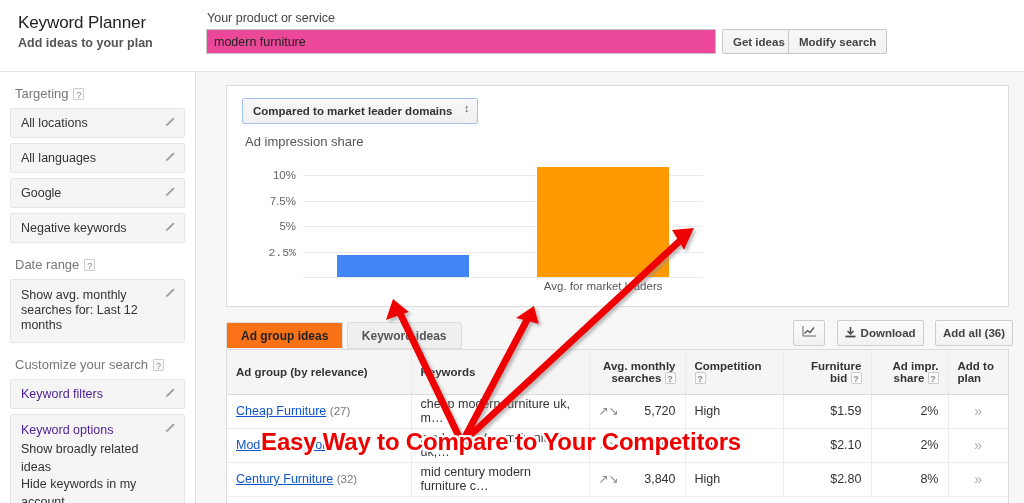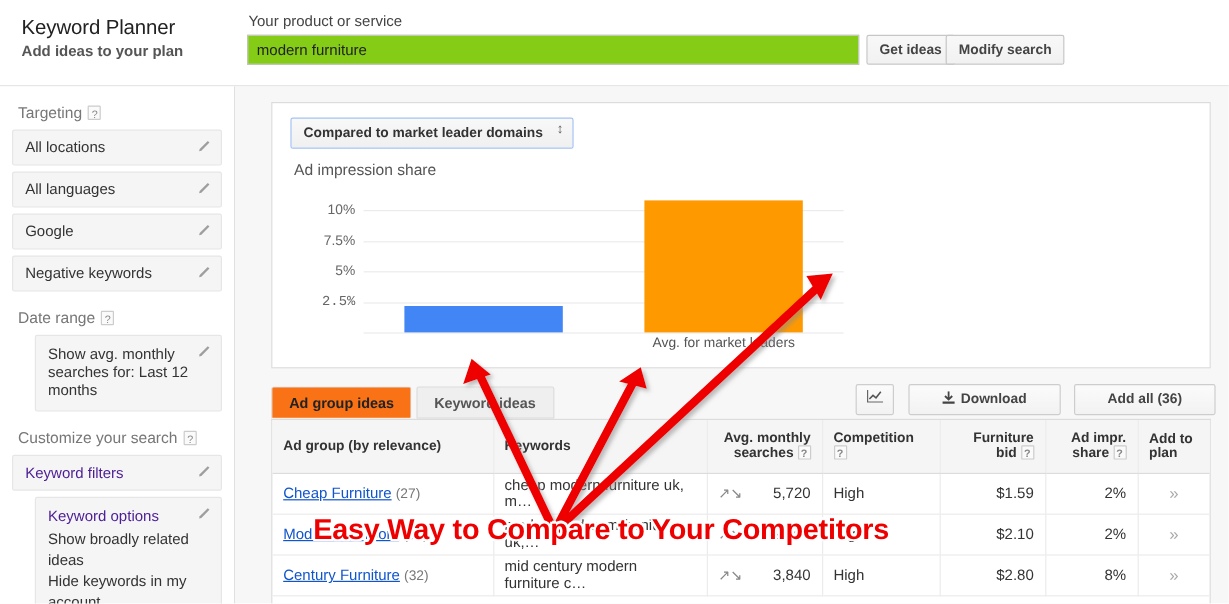--- a/index.html
+++ b/index.html
@@ -24,21 +24,21 @@
   .app-subtitle {
     position: absolute; left: 18px; top: 36px;
     font-size: 12.5px; color: #555; font-weight: bold;
   }
   .field-label {
     position: absolute; left: 207px; top: 11px;
     font-size: 12.5px; color: #444;
   }
   .search-input {
     position: absolute; left: 206px; top: 29px; width: 510px; height: 25px;
-    border: 1px solid #c6c6c6; background: #84cc16;
+    border: 1px solid #c6c6c6; background: #ec4899;
     font-family: "Liberation Sans", sans-serif;
     font-size: 12.5px; color: #222; padding: 0 7px; outline: none;
   }
   .btn {
     position: absolute; height: 25px;
     background: linear-gradient(#f8f8f8, #f1f1f1);
     border: 1px solid #c6c6c6; border-radius: 2px;
     font-family: "Liberation Sans", sans-serif;
     font-size: 11.5px; font-weight: bold; color: #444;
     cursor: pointer; padding: 0 10px; white-space: nowrap;
@@ -60,21 +60,21 @@
     display: inline-block; width: 11px; height: 12px; line-height: 12px;
     text-align: center; font-size: 9px; color: #888;
     border: 1px solid #ccc; background: #fafafa; border-radius: 1px;
     font-family: "Liberation Sans", sans-serif;
   }
   .side-box {
     position: relative; background: #f5f5f5; border: 1px solid #e6e6e6;
     border-radius: 2px; margin-bottom: 5px; padding: 7px 26px 7px 10px;
     font-size: 12.5px; color: #333; min-height: 28px; cursor: pointer;
   }
-  .side-box.tall { padding-top: 8px; padding-bottom: 9px; line-height: 15px; margin-left: 19px; }
+  .side-box.tall { padding-top: 8px; padding-bottom: 9px; line-height: 15px; }
   .pencil {
     position: absolute; right: 8px; top: 7px; width: 13px; height: 13px;
   }
   .side-box .bold-line { font-weight: normal; color: #4c1d95; display:block; margin-bottom:3px;}
   .opt-line { font-size: 12.5px; color: #333; line-height: 17.5px; display:block;}
 
   
   .main {
     position: absolute; left: 196px; top: 72px; width: 828px; height: 431px;
     background: #f7f7f7;
@@ -137,21 +137,21 @@
     margin-right: -1px; cursor: pointer; position: relative;
   }
   .tab.active { background: #f97316; color: #222; border-bottom-color: #fff; z-index: 2; }
 
   .toolbar { position: absolute; right: 11px; top: 248px; }
   .tbtn {
     display: inline-block; height: 26px; line-height: 24px; vertical-align: top;
     background: linear-gradient(#fbfbfb, #f2f2f2);
     border: 1px solid #cdcdcd; border-radius: 2px;
     font-size: 11.5px; font-weight: bold; color: #444;
-    padding: 0 27px; margin-left: 7px; cursor: pointer; white-space: nowrap;
+    padding: 0 7px; margin-left: 7px; cursor: pointer; white-space: nowrap;
   }
   .tbtn.icononly { padding: 0 8px; }
 
   
   .tbl-wrap {
     position: absolute; left: 30px; top: 277px; width: 783px; height: 154px;
     background: #fff; border: 1px solid #dcdcdc; border-bottom: none; overflow: hidden;
   }
   table { width: 100%; border-collapse: collapse; table-layout: fixed; }
   thead th {

